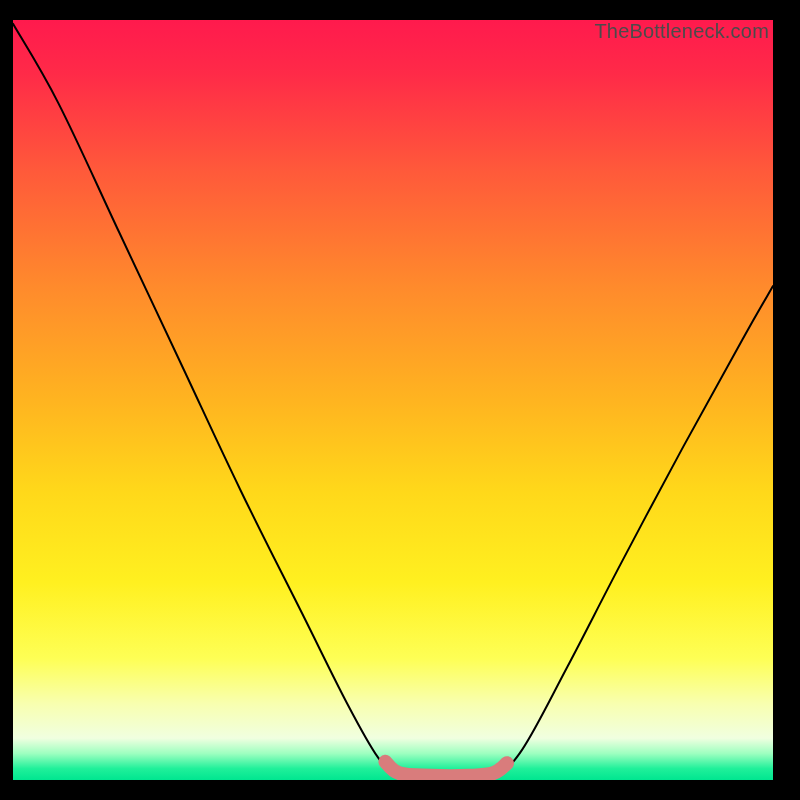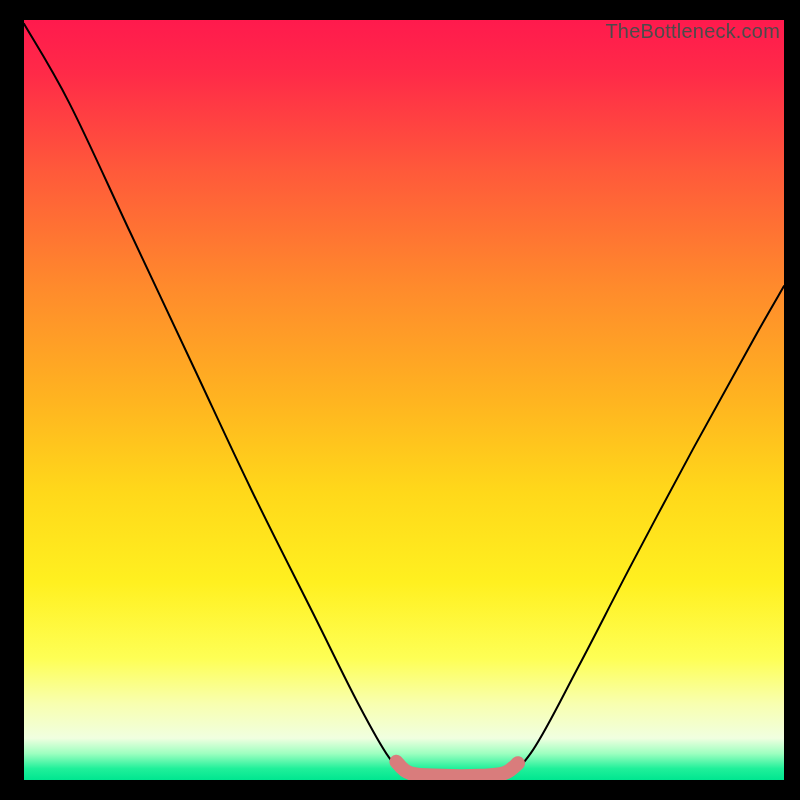--- a/index.html
+++ b/index.html
@@ -6,21 +6,21 @@
     margin: 0;
     padding: 0;
     width: 800px;
     height: 800px;
     background: #000000;
     overflow: hidden;
     font-family: Arial, Helvetica, sans-serif;
   }
   .frame {
     position: absolute;
-    left: 24px;
+    left: 13px;
     top: 20px;
     width: 760px;
     height: 760px;
     background: #000000;
   }
   .attribution {
     position: absolute;
     top: 0px;
     right: 4px;
     color: #4b4b4b;

